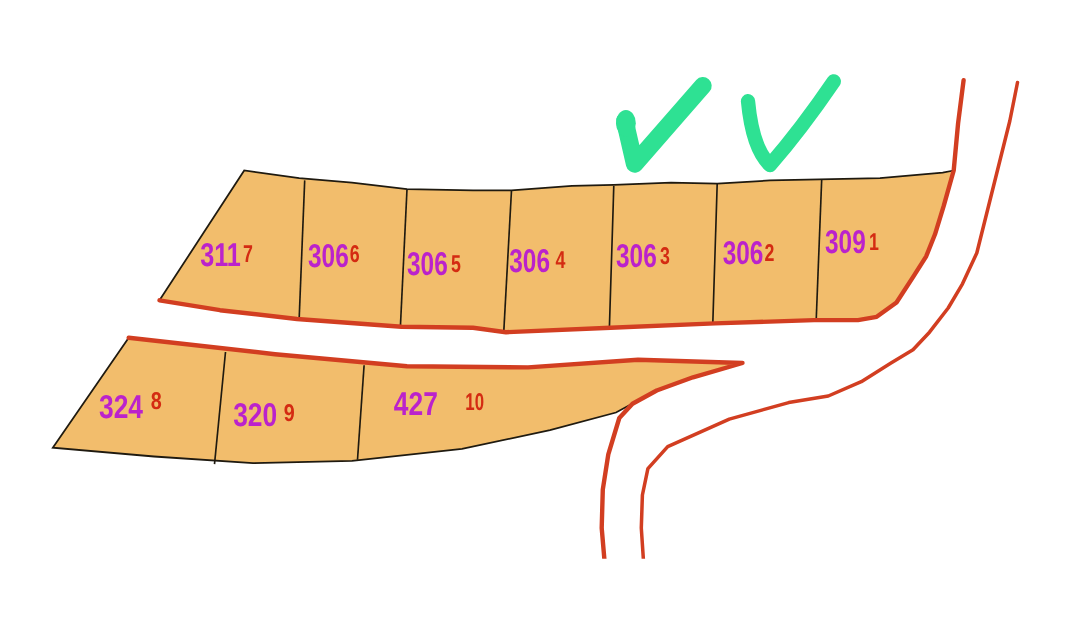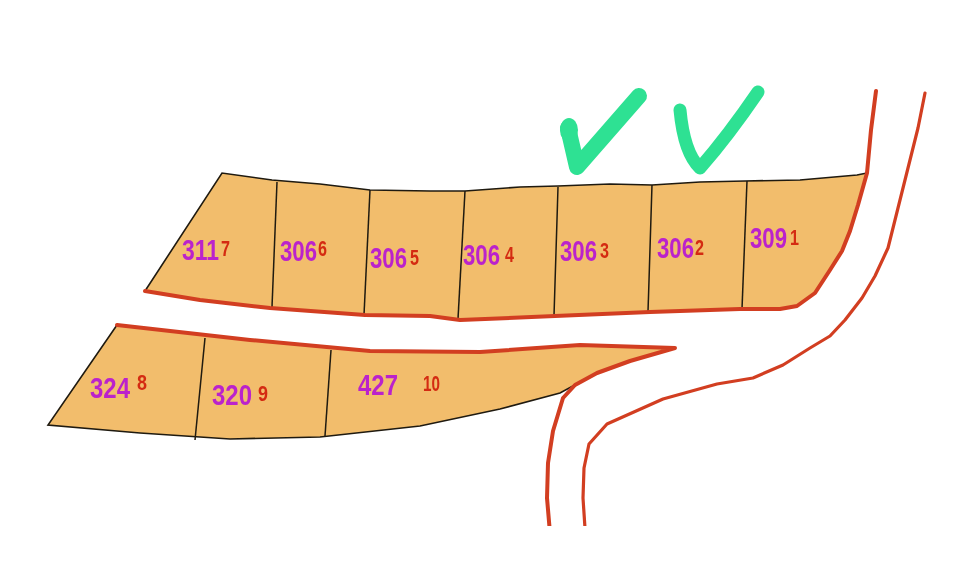--- a/index.html
+++ b/index.html
@@ -6,21 +6,20 @@
     margin: 0;
     padding: 0;
     background: #ffffff;
   }
   .map-wrap {
     width: 975px;
     height: 508px;
     position: relative;
     overflow: hidden;
     font-family: "Liberation Sans", sans-serif;
-    margin-top: 18px;
   }
   svg text {
     font-family: "Liberation Sans", sans-serif;
     font-weight: bold;
   }
   .parcel-number { font-size: 30px; }
   .sub-number   { font-size: 22px; }
 </style>
 </head>
 <body>

